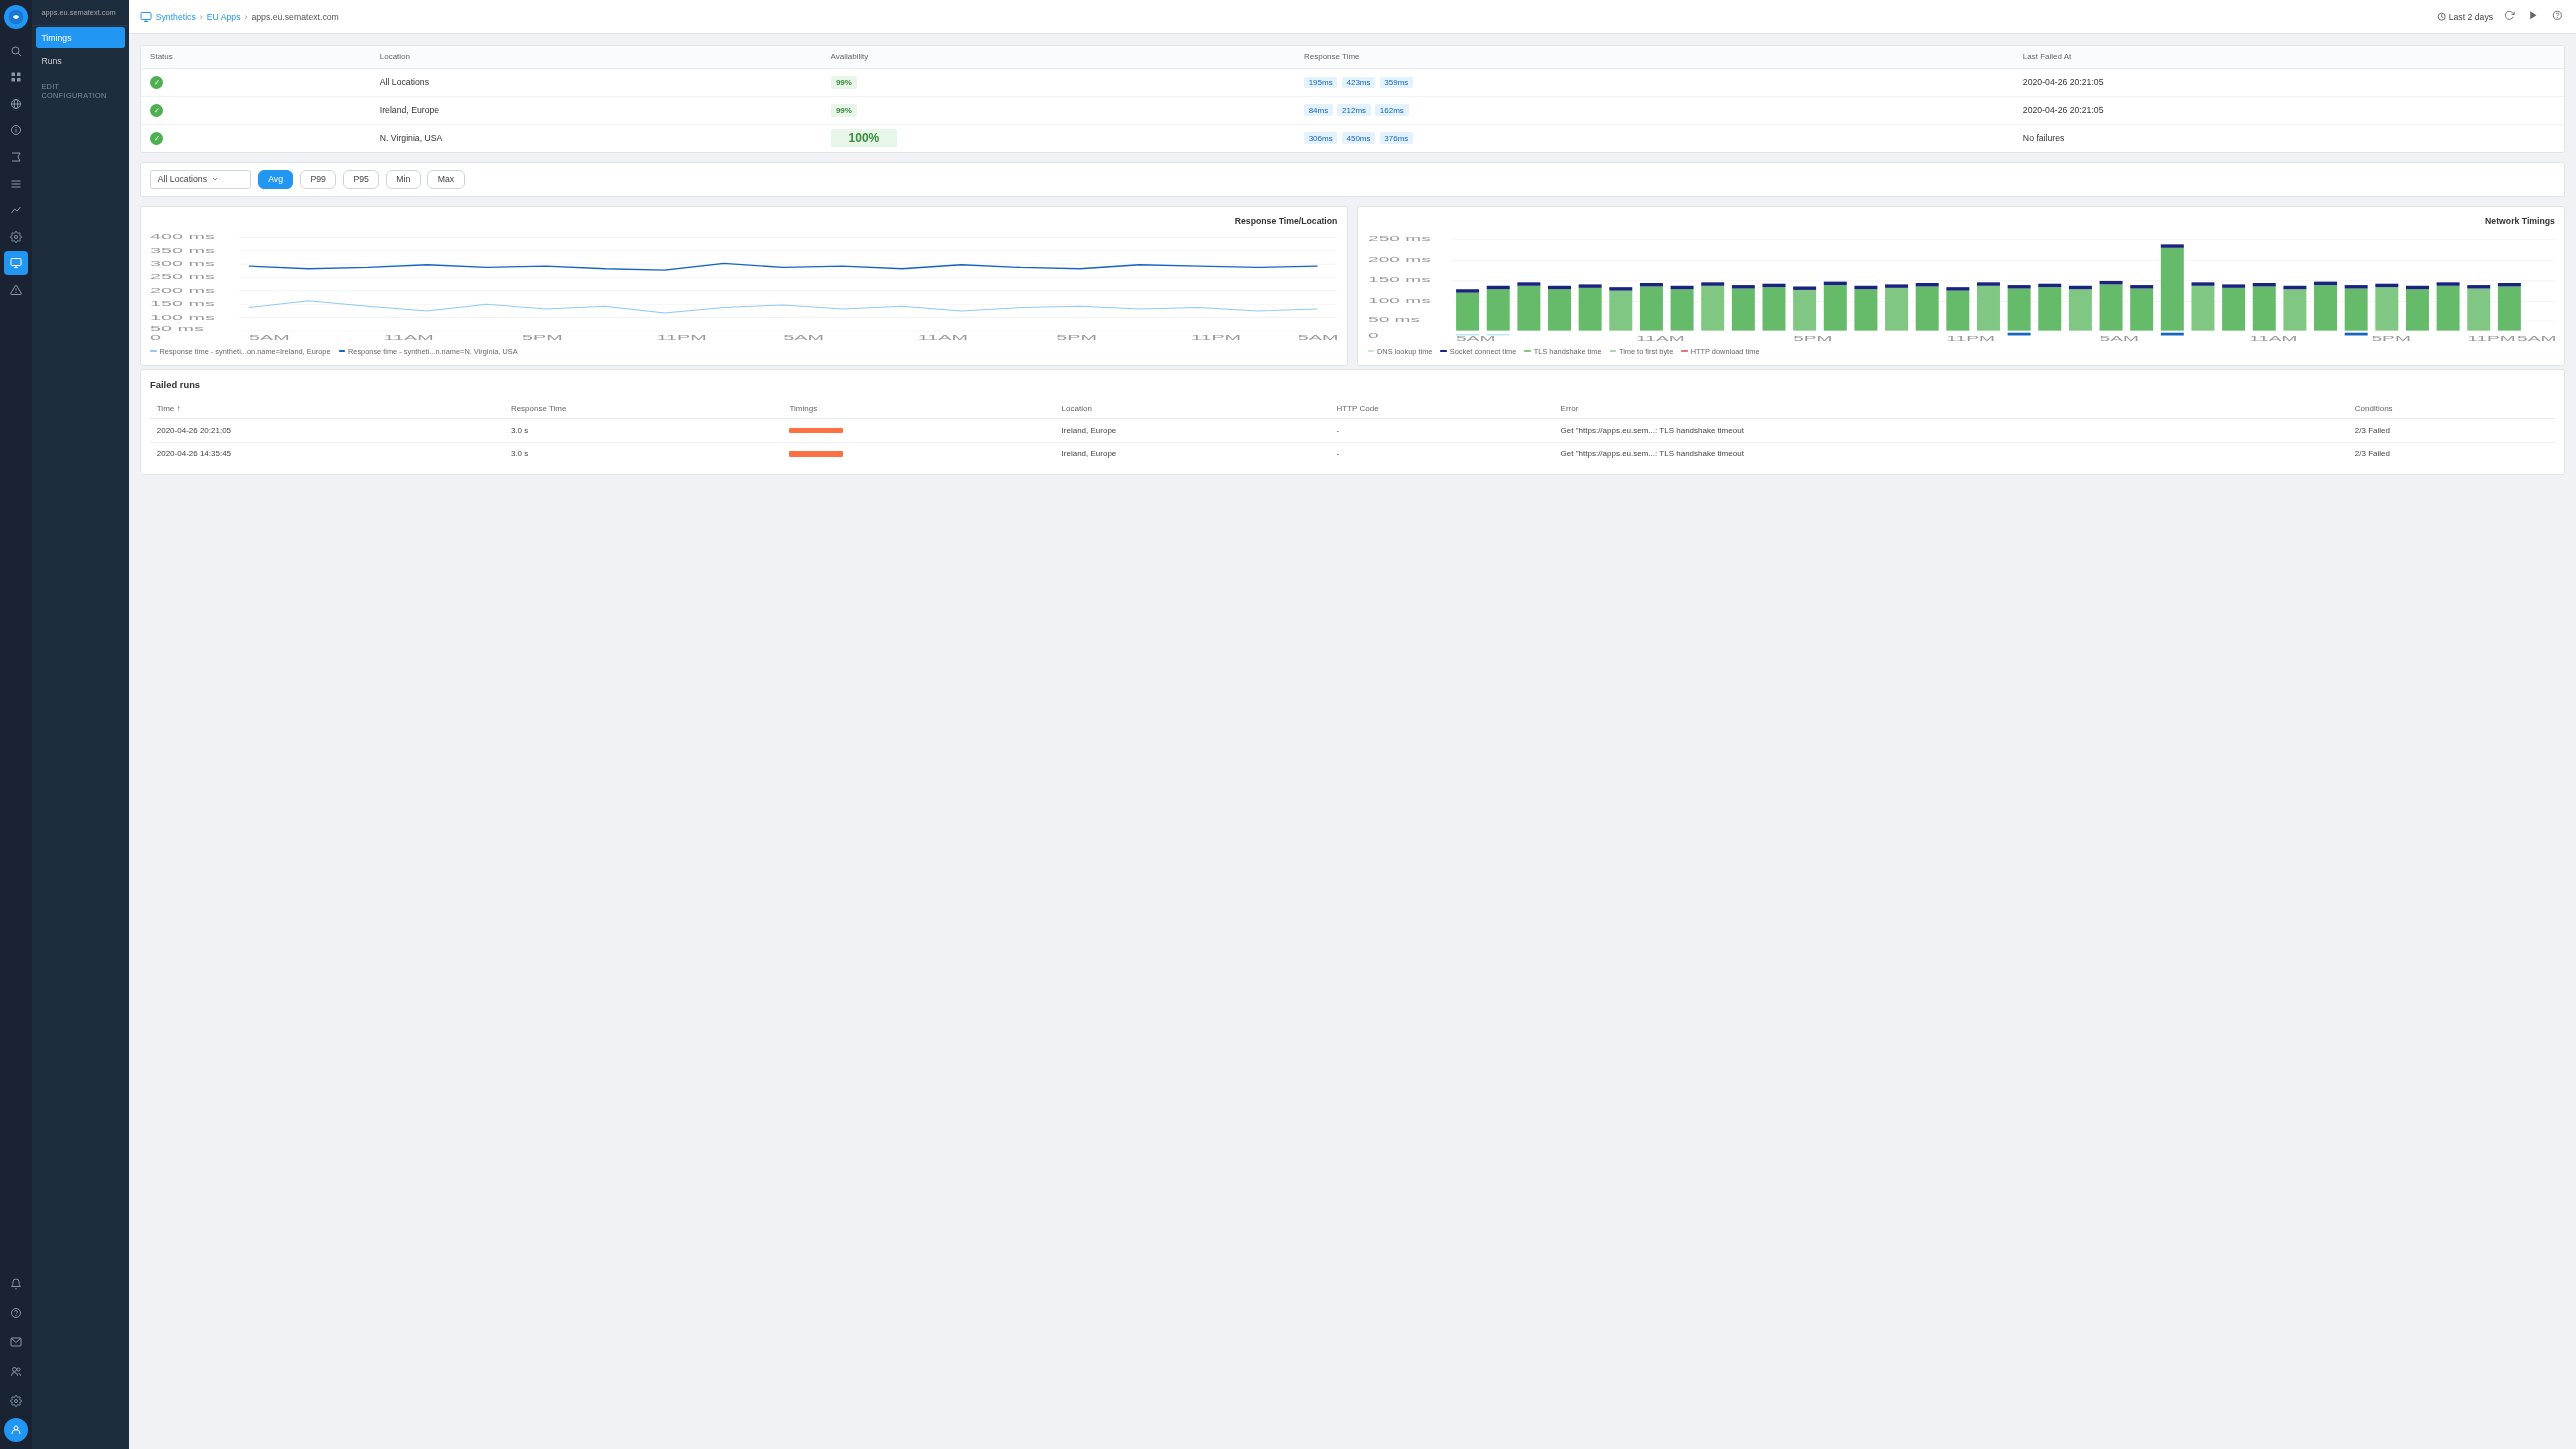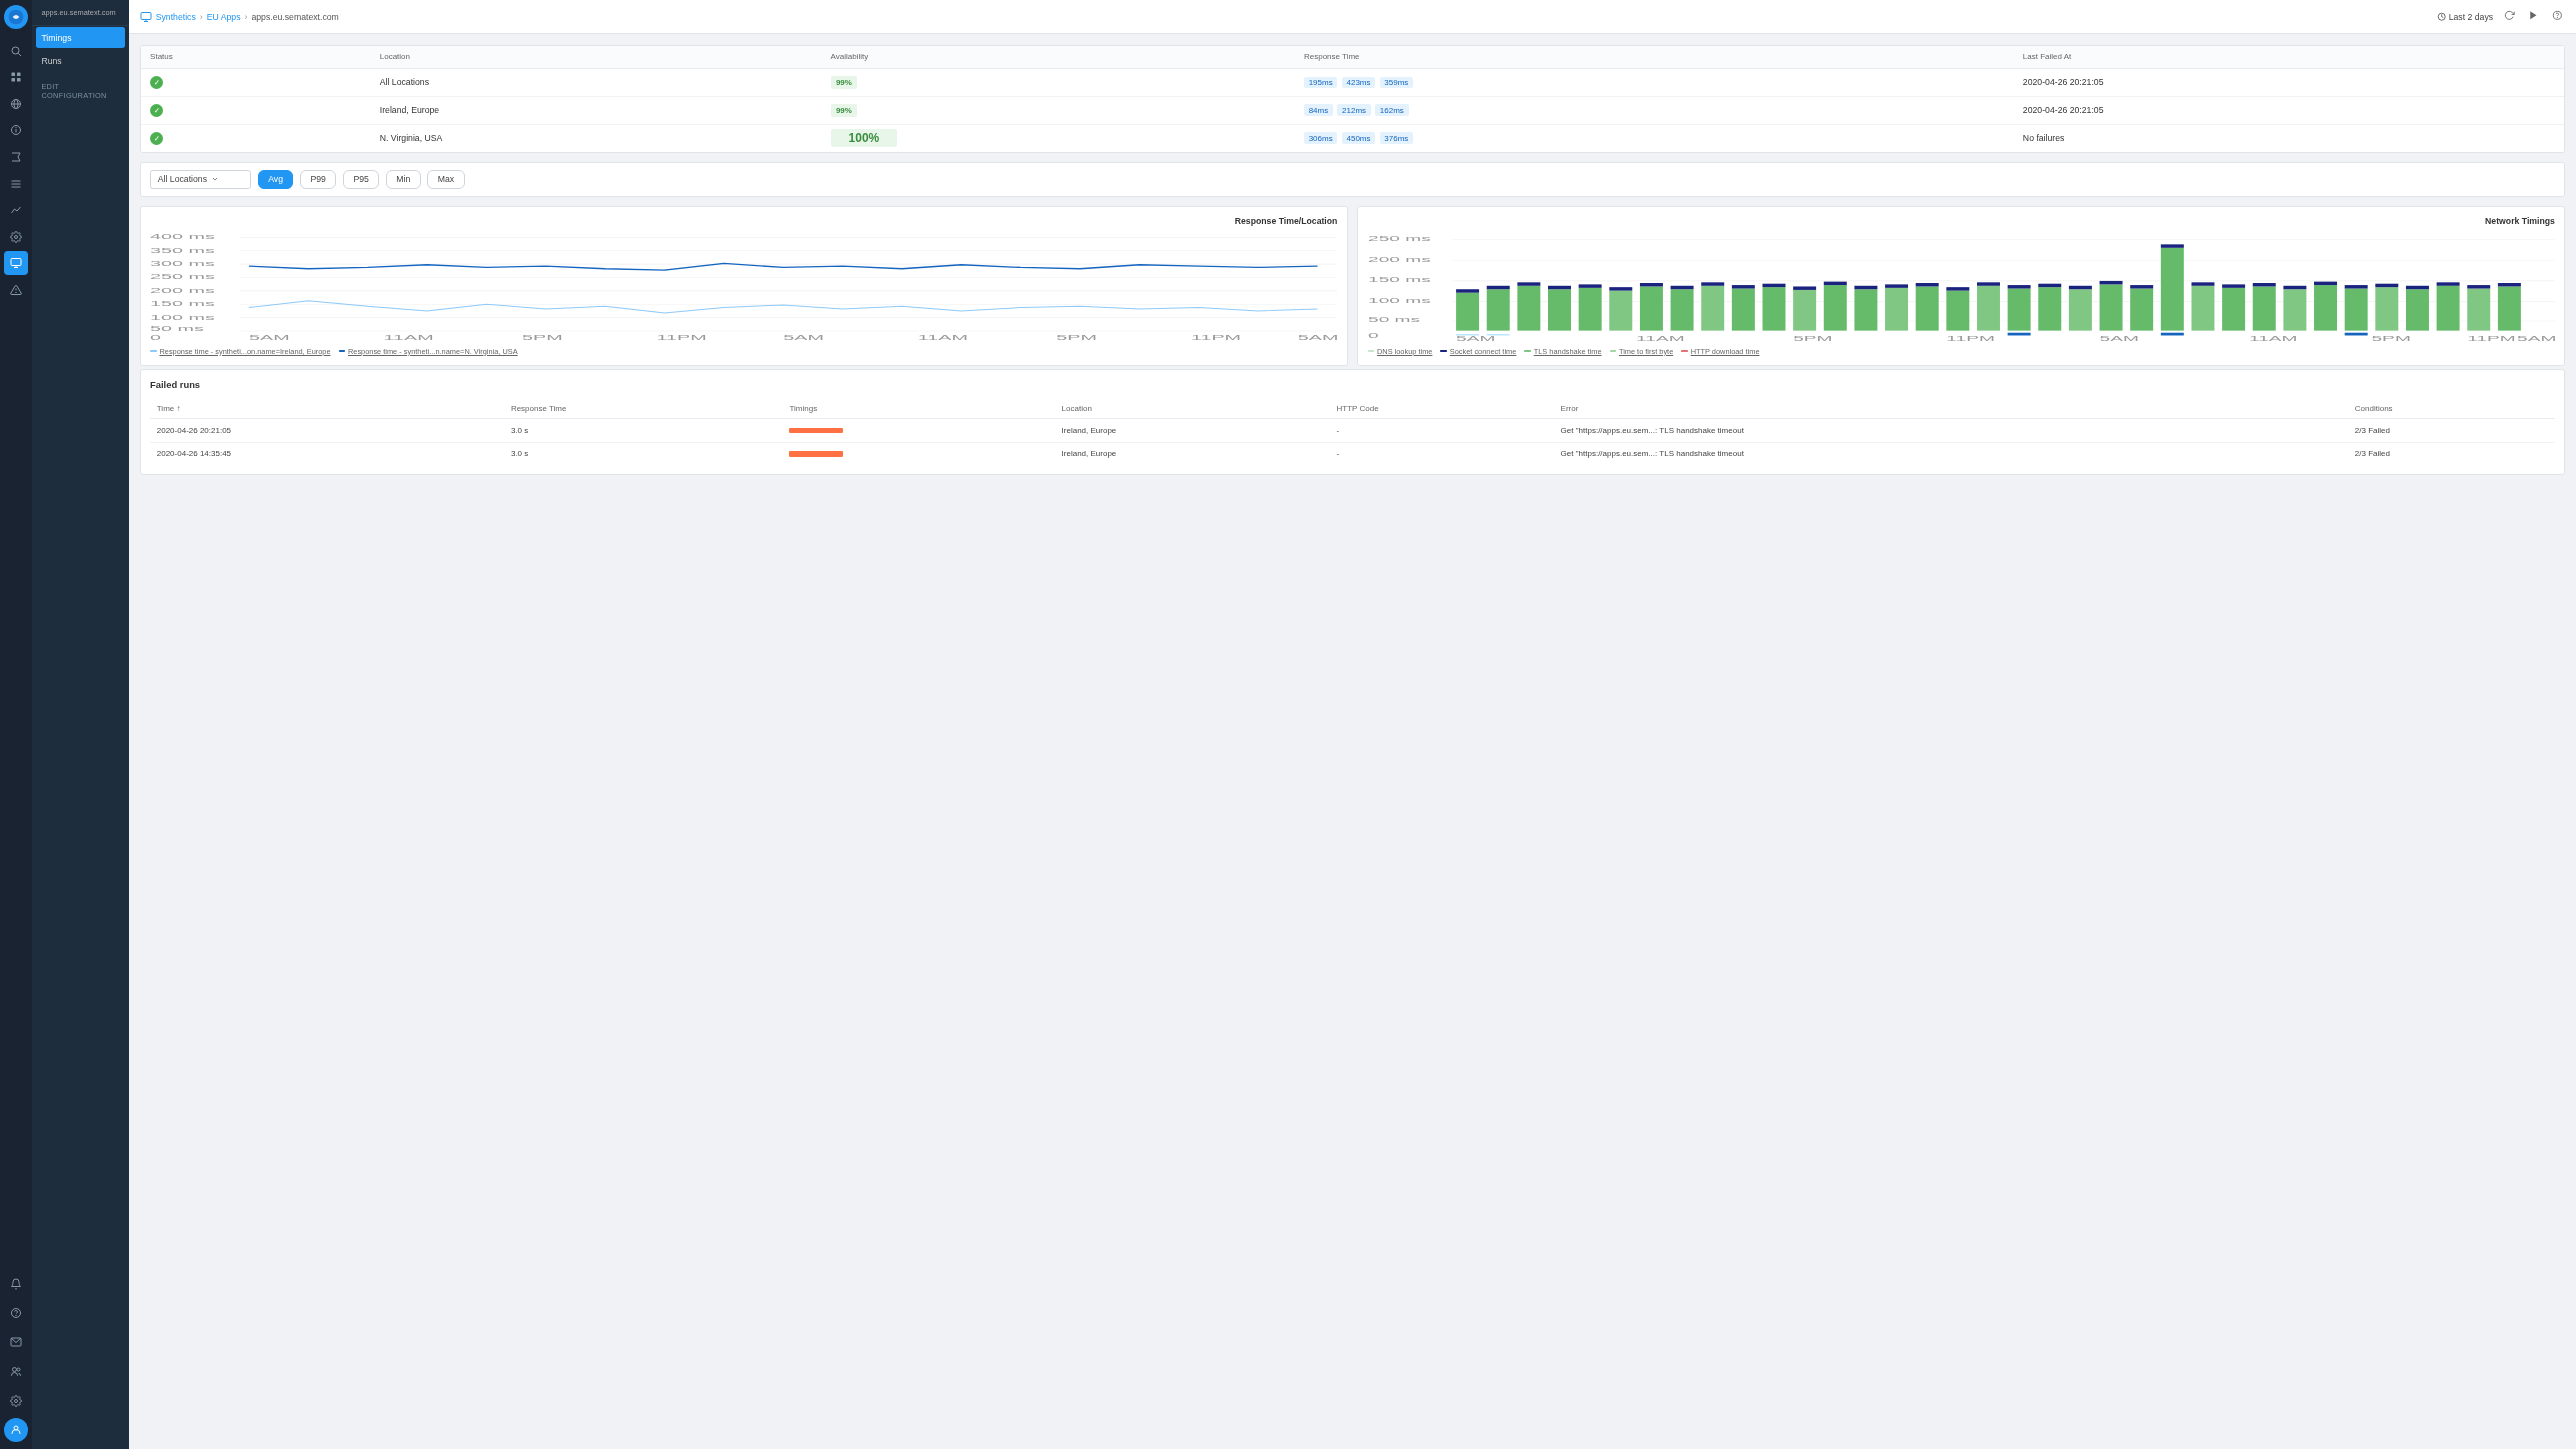--- a/index.html
+++ b/index.html
@@ -255,21 +255,20 @@
       position: relative;
       height: 107px;
     }
     .chart-legend {
       display: flex;
       flex-wrap: wrap;
       gap: 8px;
       margin-top: 5.4px;
       font-size: 7.4px;
       color: #666;
-      text-decoration: underline;
     }
     .legend-item {
       display: flex;
       align-items: center;
       gap: 2.7px;
     }
     .legend-dot {
       width: 6.7px; height: 2px;
       border-radius: 0.7px;
     }

